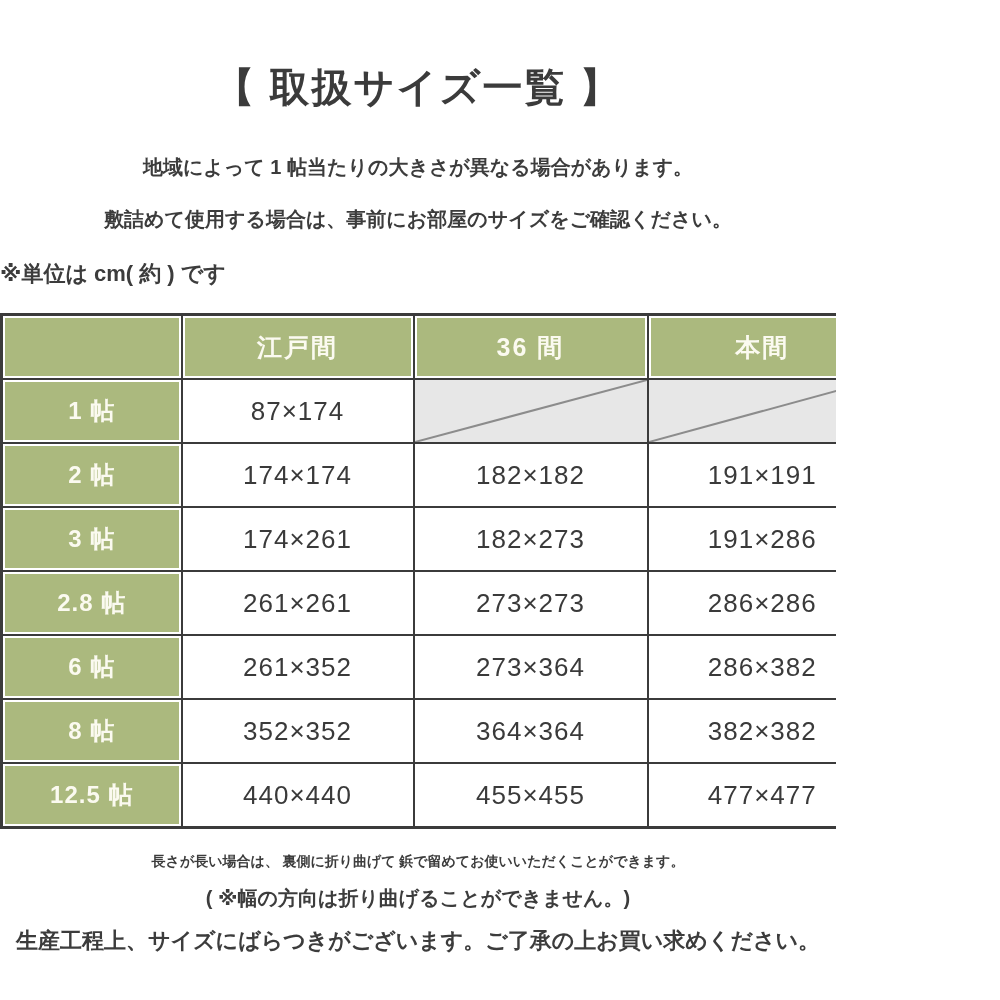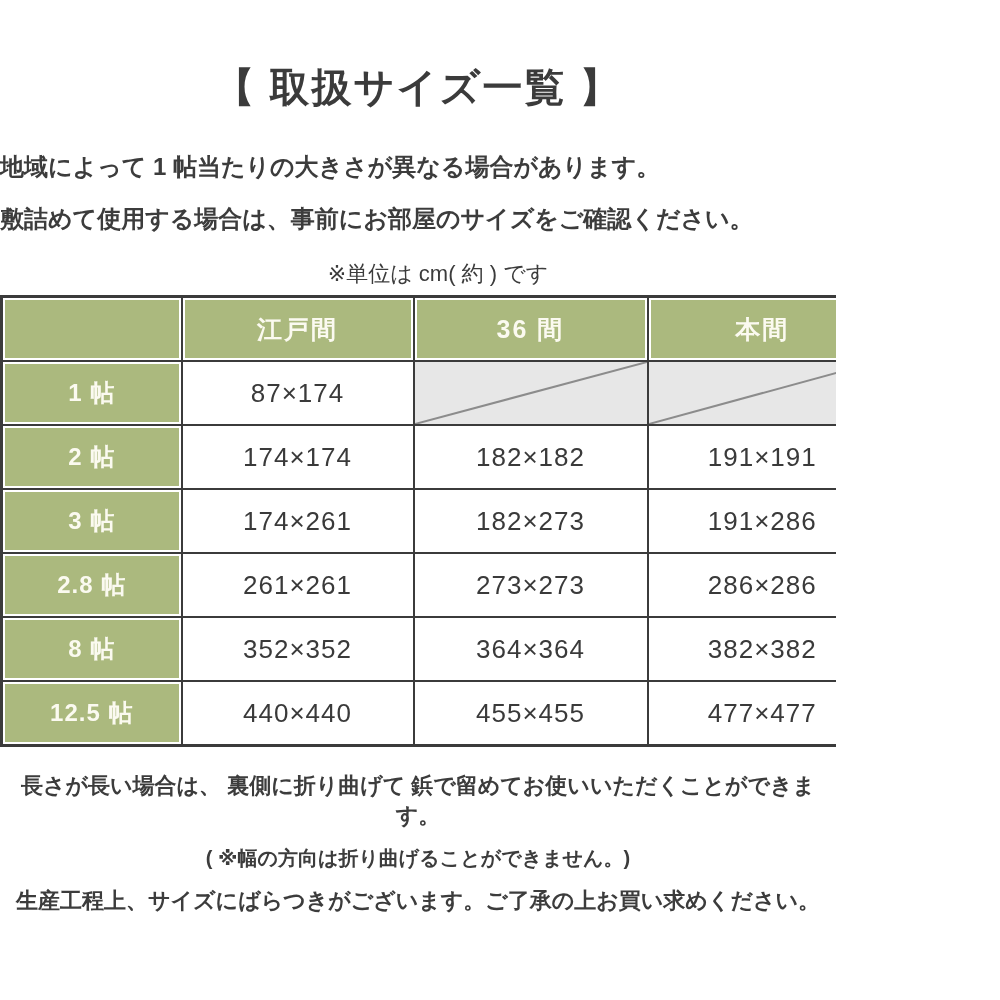--- a/index.html
+++ b/index.html
@@ -19,32 +19,32 @@
   .title {
     padding-top: 60px;
     text-align: center;
     font-size: 40px;
     font-weight: bold;
     letter-spacing: 2px;
     color: #3b3b3b;
   }
   .description {
     margin-top: 26px;
-    text-align: left;
-    font-size: 24px;
+    text-align: center;
+    font-size: 20px;
     font-weight: 600;
     line-height: 52px;
     color: #3c3c3c;
   }
   .unit-note {
     width: 876px;
-    margin: 14px auto 6px auto;
-    text-align: center;
+    margin: 14px auto 24px auto;
+    text-align: left;
     font-size: 22px;
-    font-weight: 400;
+    font-weight: 700;
     color: #3c3c3c;
   }
   table.size-table {
     width: 876px;
     margin: 0 auto;
     border-collapse: collapse;
     table-layout: fixed;
     border: 3px solid #3b3b3b;
   }
   table.size-table col.c0 { width: 180px; }
@@ -81,21 +81,21 @@
     left: 0; top: 0;
     width: 100%; height: 100%;
     display: block;
   }
   .footer {
     margin-top: 24px;
     text-align: center;
     font-weight: 600;
     color: #3c3c3c;
   }
-  .footer .f-line1 { font-size: 22px; }
+  .footer .f-line1 { font-size: 14px; font-family: Liberation Serif, serif; }
   .footer .f-line2 { font-size: 20px; margin-top: 14px; }
   .footer .f-line3 { font-size: 22px; margin-top: 14px; }
 </style>
 </head>
 <body>
 
 <div class="page">
 
   <div class="title">【 取扱サイズ一覧 】</div>
 
@@ -148,20 +148,26 @@
           <td class="size-cell">182×273</td>
           <td class="size-cell">191×286</td>
         </tr>
         <tr>
           <th class="row-label">2.8 帖</th>
           <td class="size-cell">261×261</td>
           <td class="size-cell">273×273</td>
           <td class="size-cell">286×286</td>
         </tr>
         <tr>
+          <th class="row-label">6 帖</th>
+          <td class="size-cell">261×352</td>
+          <td class="size-cell">273×364</td>
+          <td class="size-cell">286×382</td>
+        </tr>
+        <tr>
           <th class="row-label">8 帖</th>
           <td class="size-cell">352×352</td>
           <td class="size-cell">364×364</td>
           <td class="size-cell">382×382</td>
         </tr>
         <tr>
           <th class="row-label">12.5 帖</th>
           <td class="size-cell">440×440</td>
           <td class="size-cell">455×455</td>
           <td class="size-cell">477×477</td>

